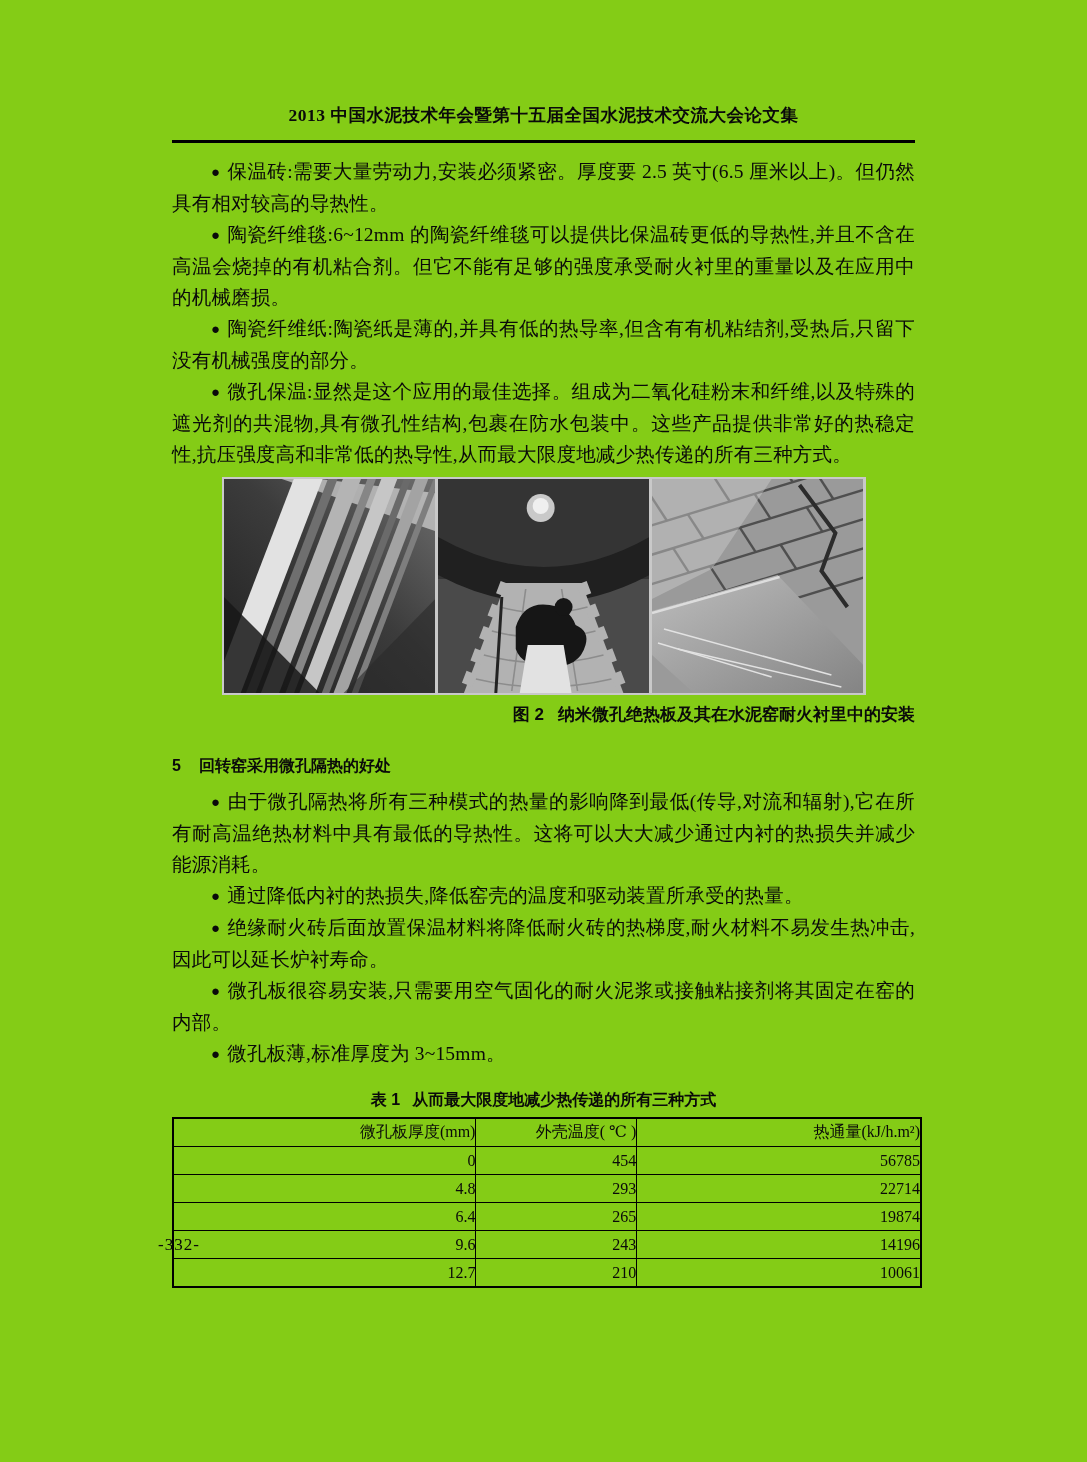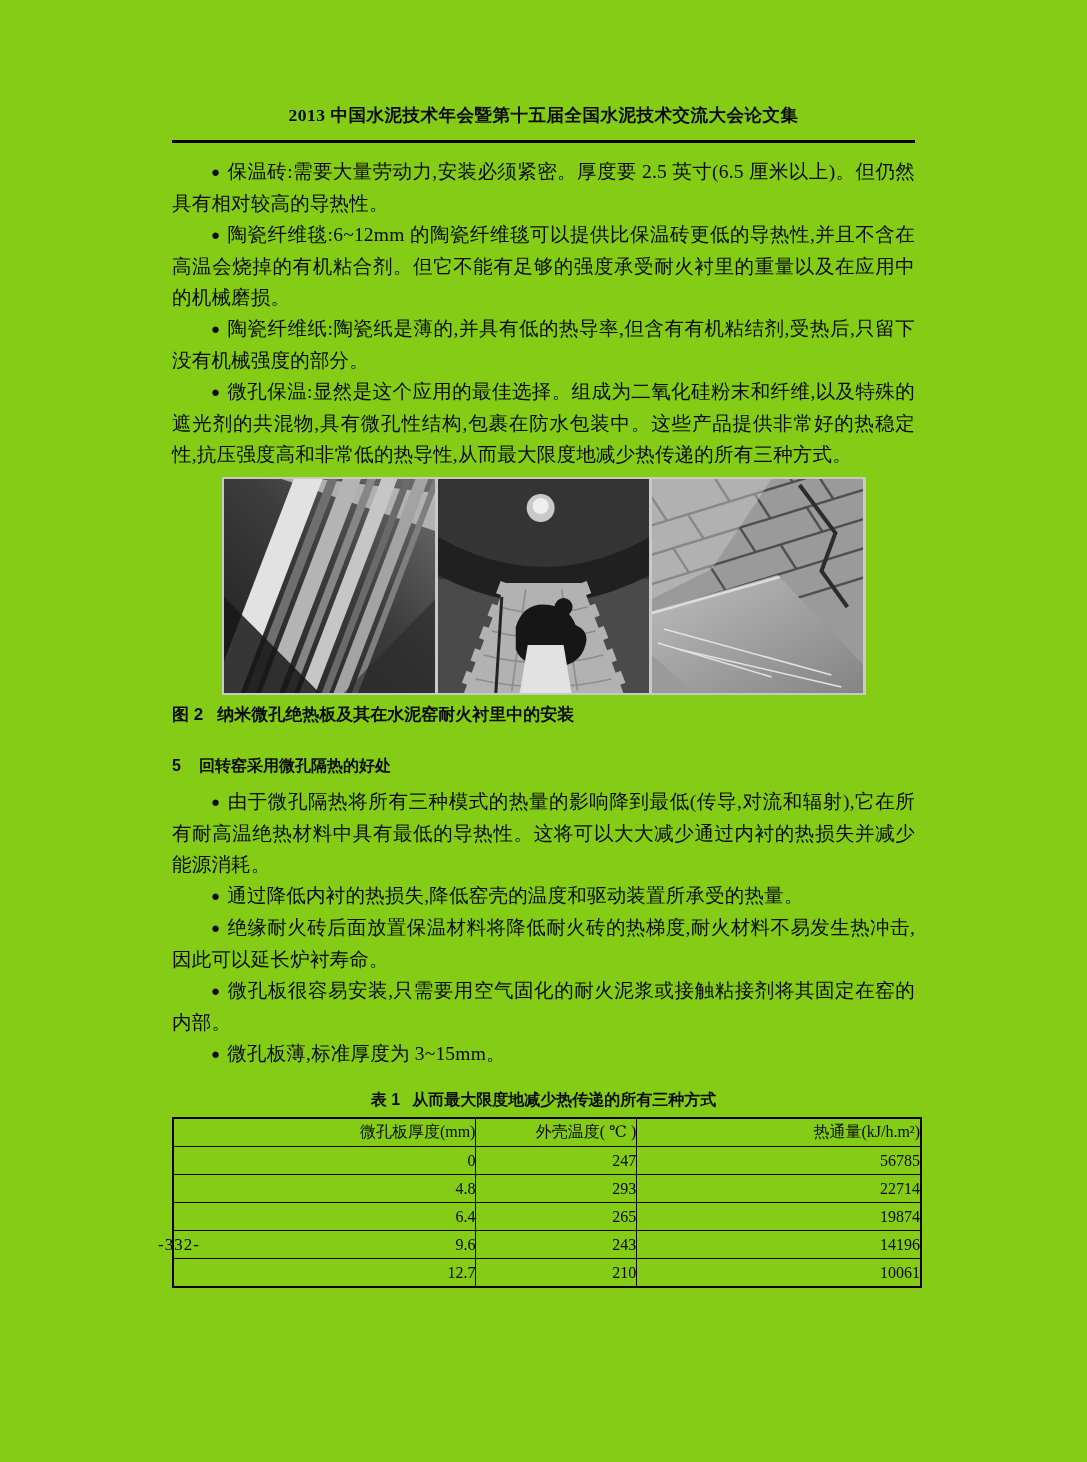--- a/index.html
+++ b/index.html
@@ -45,21 +45,21 @@
     width:640px;
     height:214px;
     margin:0 auto;
     background:#c9c9c9;
     padding:2px;
     box-sizing:content-box;
   }
   .photo{flex:1;overflow:hidden;background:#555;}
   .photo svg{display:block;width:100%;height:100%;}
   .figure-caption{
-    text-align:left;
+    text-align:right;
     margin-top:8px;
     font-family:"Liberation Sans","DejaVu Sans",sans-serif;
     font-weight:bold;
     font-size:17px;
   }
   .cap-label{margin-right:14px;}
   .section-heading{
     margin-top:26px;
     font-family:Liberation Sans, sans-serif;
     font-weight:bold;
@@ -239,21 +239,21 @@
           <col class="c3">
         </colgroup>
       <tbody>
         <tr>
           <th>微孔板厚度(mm)</th>
           <th>外壳温度( ℃ )</th>
           <th>热通量(kJ/h.m²)</th>
         </tr>
         <tr>
           <td>0</td>
-          <td>247</td>
+          <td>454</td>
           <td>56785</td>
         </tr>
         <tr>
           <td>4.8</td>
           <td>293</td>
           <td>22714</td>
         </tr>
         <tr>
           <td>6.4</td>
           <td>265</td>

